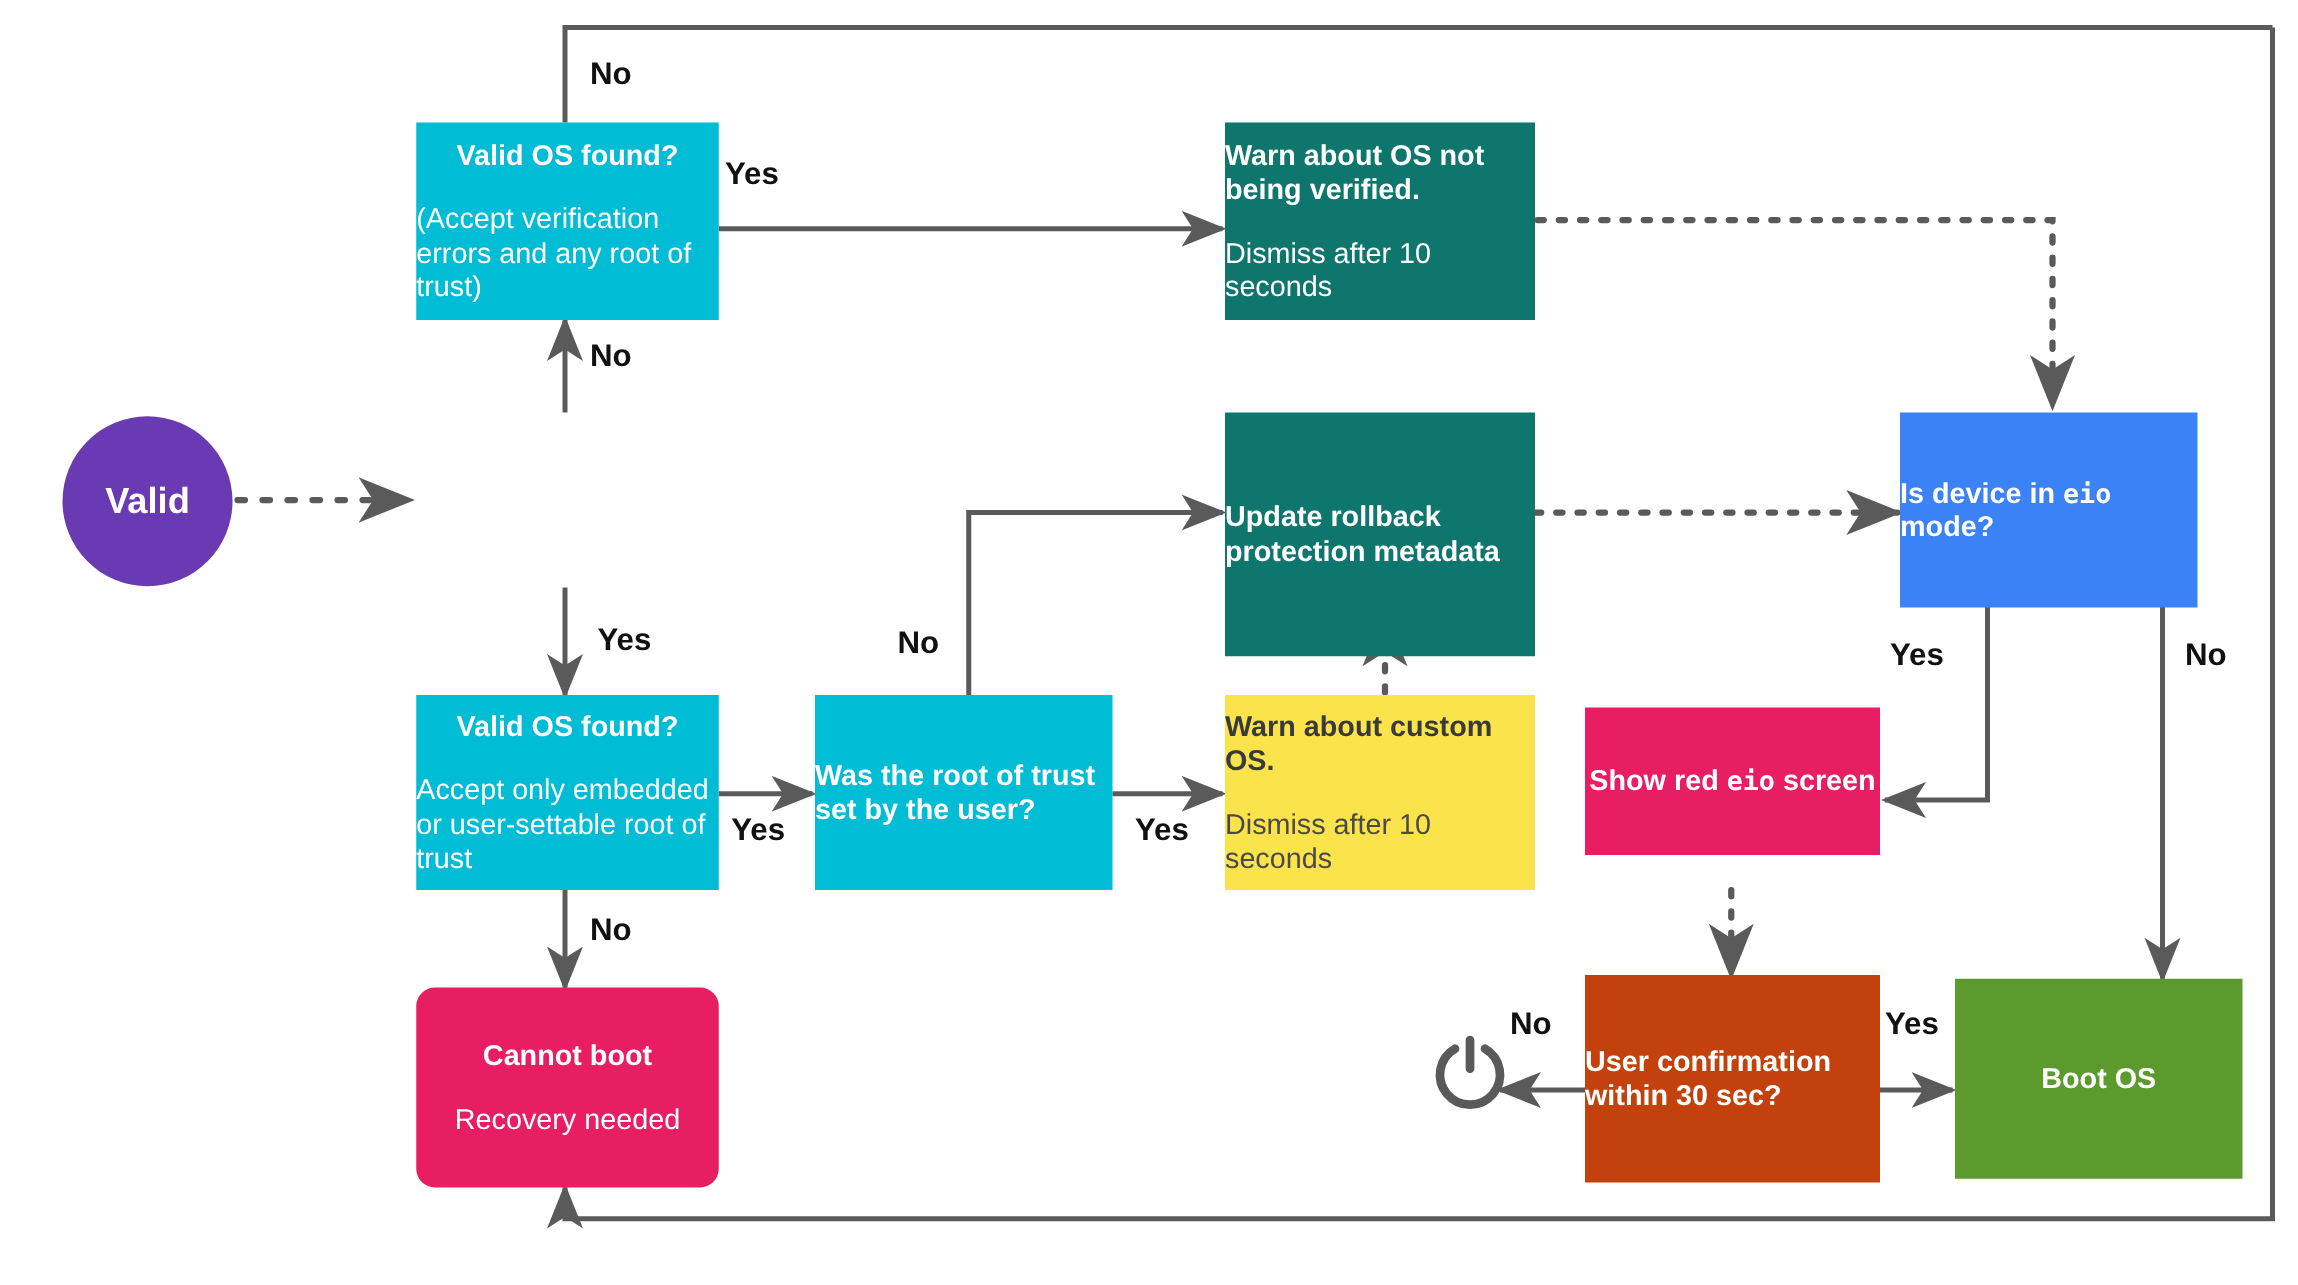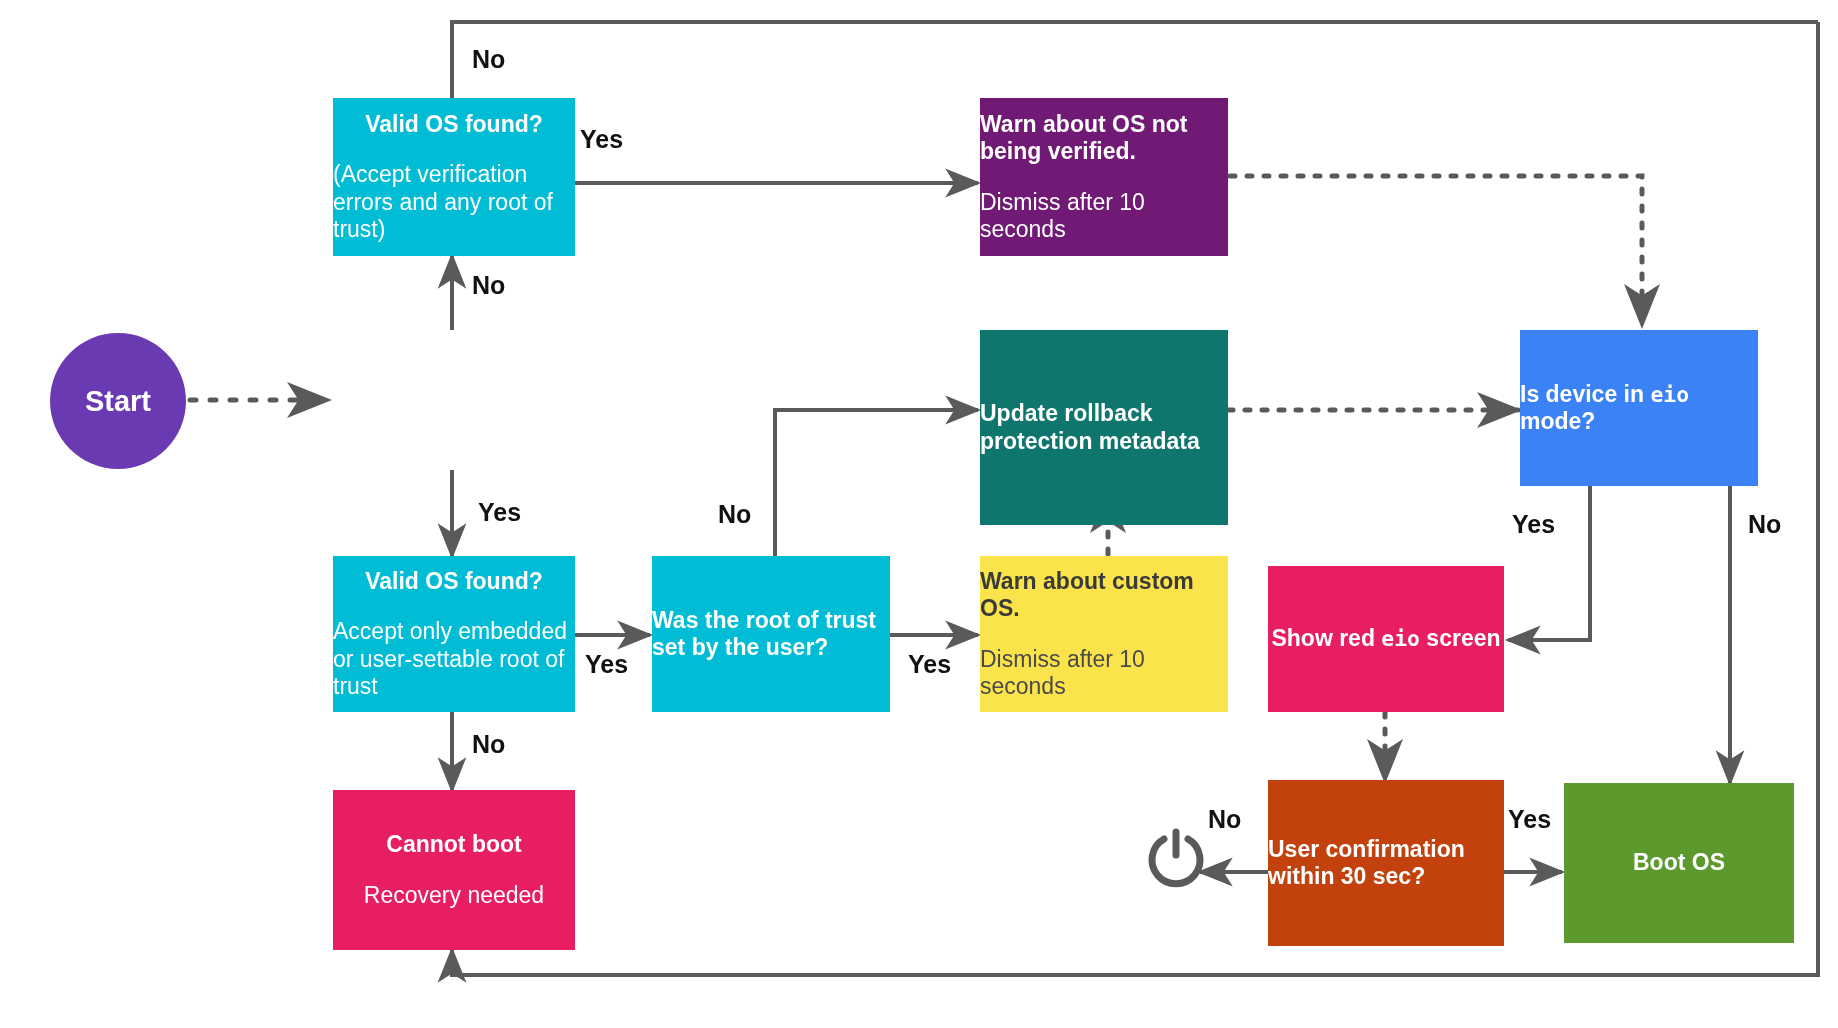--- a/index.html
+++ b/index.html
@@ -113,62 +113,62 @@
       <path d="M1268,872 L1200,872" marker-end="url(#arrow)"></path>
 
       <path d="M1504,872 L1562,872" marker-end="url(#arrow)"></path>
 
       <path d="M1818,22 L1818,975 L452,975 L452,950" marker-end="url(#arrow)"></path>
 
     </g>
   </svg>
 
   <div class="node circle light" style="left:50px; top:333px; width:136px; height:136px; background:#6A3AB2;">
-    <div class="title">Start</div>
+    <div class="title">Valid</div>
   </div>
 
   <div class="node light" style="left:333px; top:98px; width:242px; height:158px; background:#00BCD4;">
     <div class="title">Valid OS found?</div>
     <div class="sub">(Accept verification errors and any root of trust)</div>
   </div>
 
 
   <div class="node light" style="left:333px; top:556px; width:242px; height:156px; background:#00BCD4;">
     <div class="title">Valid OS found?</div>
     <div class="sub">Accept only embedded or user-settable root of trust</div>
   </div>
 
-  <div class="node light" style="left:333px; top:790px; width:242px; height:160px; background:#E81E63;">
+  <div class="node light" style="left:333px; top:790px; width:242px; height:160px; background:#E81E63;border-radius:15px;">
     <div class="title">Cannot boot</div>
     <div class="sub">Recovery needed</div>
   </div>
 
   <div class="node light" style="left:652px; top:556px; width:238px; height:156px; background:#00BCD4;">
     <div class="title">Was the root of trust set by the user?</div>
   </div>
 
   <div class="node dark" style="left:980px; top:556px; width:248px; height:156px; background:#FBE34C;">
     <div class="title">Warn about custom OS.</div>
     <div class="sub">Dismiss after 10 seconds</div>
   </div>
 
-  <div class="node light" style="left:980px; top:98px; width:248px; height:158px; background:#701a75;">
+  <div class="node light" style="left:980px; top:98px; width:248px; height:158px; background:#0f766e;">
     <div class="title">Warn about OS not being verified.</div>
     <div class="sub">Dismiss after 10 seconds</div>
   </div>
 
   <div class="node light" style="left:980px; top:330px; width:248px; height:195px; background:#0f766e;">
     <div class="title">Update rollback protection metadata</div>
   </div>
 
   <div class="node light" style="left:1520px; top:330px; width:238px; height:156px; background:#3b82f6;">
     <div class="title"><span>Is device in </span><span class="mono">eio</span><span> mode?</span></div>
   </div>
 
-  <div class="node light" style="left:1268px; top:566px; width:236px; height:146px; background:#E81E63;">
+  <div class="node light" style="left:1268px; top:566px; width:236px; height:118px; background:#E81E63;">
     <div class="title"><span>Show red </span><span class="mono">eio</span><span> screen</span></div>
   </div>
 
   <div class="node light" style="left:1268px; top:780px; width:236px; height:166px; background:#c2410c;">
     <div class="title">User confirmation within 30 sec?</div>
   </div>
 
   <div class="node light" style="left:1564px; top:783px; width:230px; height:160px; background:#5C9A2E;">
     <div class="title">Boot OS</div>
   </div>

